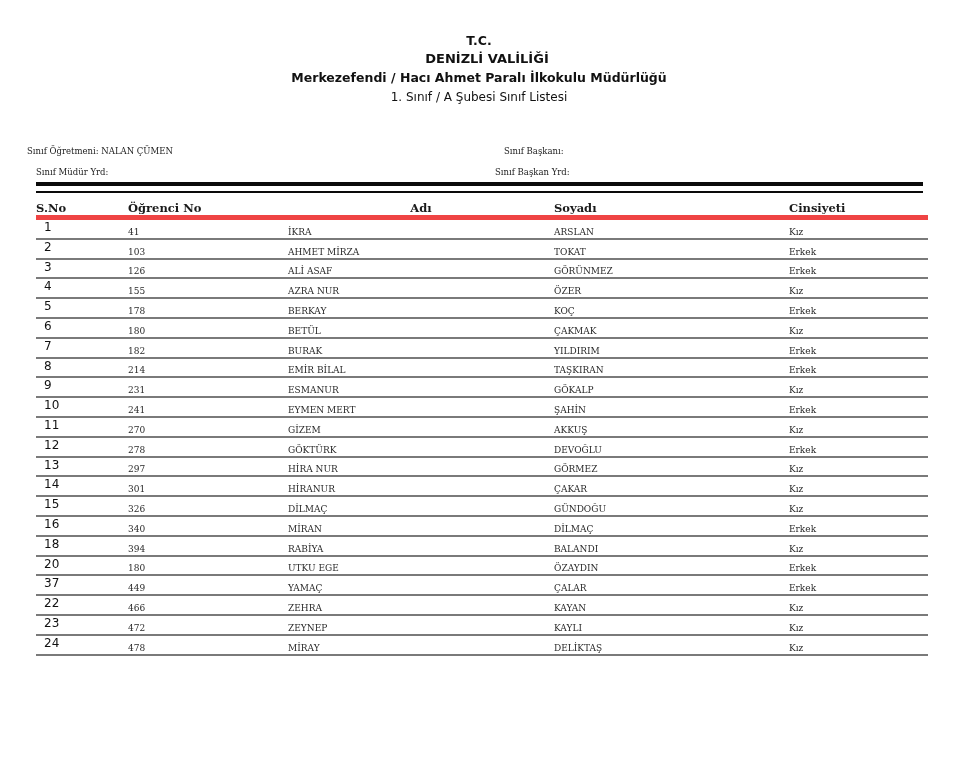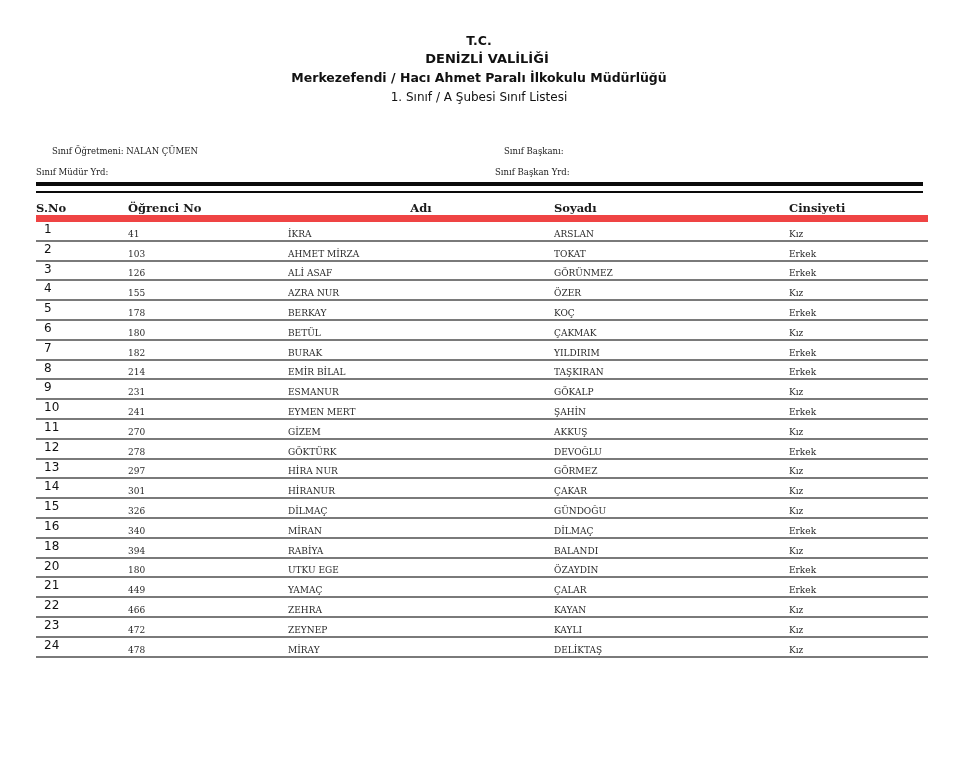--- a/index.html
+++ b/index.html
@@ -6,35 +6,35 @@
   body { width:958px; height:768px; position:relative; overflow:hidden; color:#1a1a1a; }
   .hdr { position:absolute; left:0; width:958px; text-align:center; font-family:"DejaVu Sans", sans-serif; color:#111; }
   .h1 { top:33px; font-size:12.5px; font-weight:bold; }
   .h2 { top:51px; font-size:13px; font-weight:bold;padding-left:8px; }
   .h3 { top:70px; font-size:12.5px; font-weight:bold; }
   .h4 { top:90px; font-size:12px; }
   .meta { position:absolute; font-family:"DejaVu Serif", serif; font-size:8.5px; color:#222; }
   .rule-thick { position:absolute; left:36px; width:887px; top:182px; height:4px; background:#0a0a0a; }
   .rule-thin { position:absolute; left:36px; width:887px; top:191px; height:2px; background:#0a0a0a; }
   table { position:absolute; left:36px; top:199px; width:892px; border-collapse:collapse; }
-  th { font-family:"DejaVu Serif", serif; font-weight:bold; font-size:11.5px; text-align:left; padding:0; height:16px; border-bottom:7px solid #ef4444; vertical-align:bottom; }
+  th { font-family:"DejaVu Serif", serif; font-weight:bold; font-size:11.5px; text-align:left; padding:0; height:16px; border-bottom:5px solid #ef4444; vertical-align:bottom; }
   td { padding:0; height:17.8px; border-bottom:2px solid #7a7a7a; vertical-align:bottom; font-family:"DejaVu Serif", serif; font-size:9px; color:#2a2a2a; }
   td.sno { font-family:"DejaVu Sans", sans-serif; font-size:12px; color:#111; padding-left:8px; vertical-align:top; line-height:14px; }
   td span { display:inline-block; padding-bottom:1px; }
   .c1 { width:92px; } .c2 { width:160px; } .c3 { width:266px;text-align:center; } .c4 { width:235px; } .c5 { }
 </style>
 </head>
 <body>
 
 <div class="hdr h1">T.C.</div>
 <div class="hdr h2">DENİZLİ VALİLİĞİ</div>
 <div class="hdr h3">Merkezefendi / Hacı Ahmet Paralı İlkokulu Müdürlüğü</div>
 <div class="hdr h4">1. Sınıf / A Şubesi Sınıf Listesi</div>
 
-<div class="meta" style="left:52px; top:146px;">Sınıf Öğretmeni: NALAN ÇÜMEN</div>
+<div class="meta" style="left:27px; top:146px;">Sınıf Öğretmeni: NALAN ÇÜMEN</div>
 <div class="meta" style="left:36px; top:167px;">Sınıf Müdür Yrd:</div>
 <div class="meta" style="left:495px; top:146px;margin-left:9px;">Sınıf Başkanı:</div>
 <div class="meta" style="left:495px; top:167px;">Sınıf Başkan Yrd:</div>
 
 <div class="rule-thick"></div>
 <div class="rule-thin"></div>
 
 <table>
   <thead>
     <tr>
@@ -166,21 +166,21 @@
         <td><span>Kız</span></td>
       </tr>
       <tr>
         <td class="sno"><span>20</span></td>
         <td><span>180</span></td>
         <td><span>UTKU EGE</span></td>
         <td><span>ÖZAYDIN</span></td>
         <td><span>Erkek</span></td>
       </tr>
       <tr>
-        <td class="sno"><span>21</span></td>
+        <td class="sno"><span>37</span></td>
         <td><span>449</span></td>
         <td><span>YAMAÇ</span></td>
         <td><span>ÇALAR</span></td>
         <td><span>Erkek</span></td>
       </tr>
       <tr>
         <td class="sno"><span>22</span></td>
         <td><span>466</span></td>
         <td><span>ZEHRA</span></td>
         <td><span>KAYAN</span></td>

